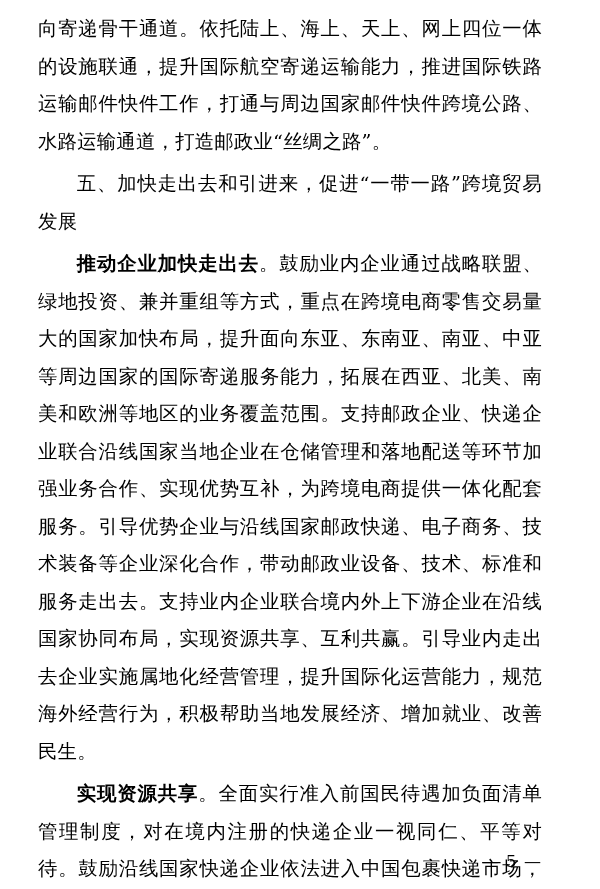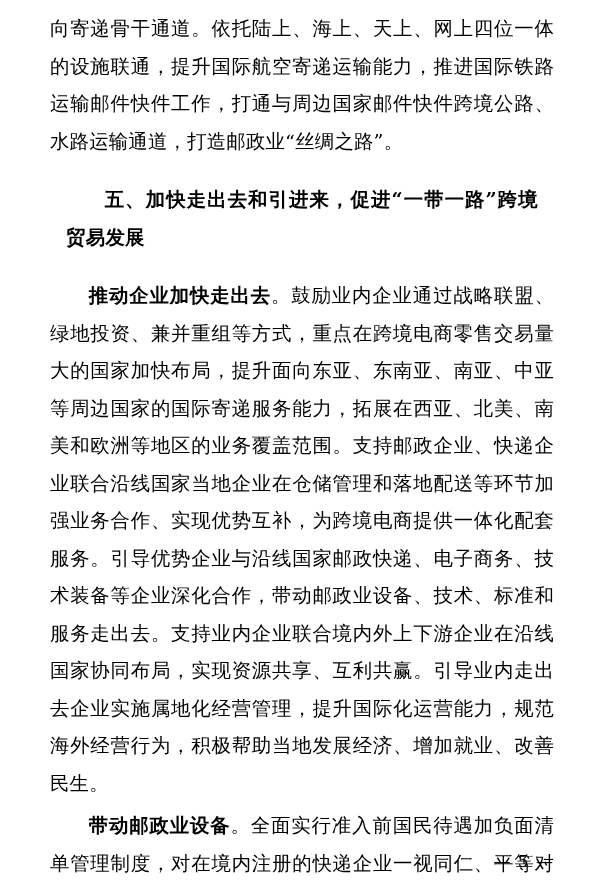--- a/index.html
+++ b/index.html
@@ -11,44 +11,44 @@
     width: 600px;
     height: 889px;
     font-family: "DejaVu Serif", "Liberation Serif", serif;
     color: #000000;
     position: relative;
     overflow: hidden;
   }
   .page {
     position: absolute;
     top: 0;
-    left: 16px;
+    left: 4px;
     width: 572px;
     height: 889px;
     box-sizing: border-box;
     padding: 10px 34px 0 34px;
   }
   .doc-body {
     font-size: 19.4px;
     line-height: 37.5px;
     text-align: justify;
     text-justify: inter-ideograph;
     letter-spacing: 0.2px;
   }
   p.para {
     margin: 0;
     text-indent: 2em;
   }
   p.para.noindent {
     text-indent: 0;
   }
   p.heading {
-    margin: 16px;
+    margin: 0;
     text-indent: 2em;
-    font-weight: bold;
+    font-weight: normal;
     letter-spacing: 0.3px;
   }
   .lead {
     font-weight: bold;
     margin-top: 25px;
   }
   .spacer-sm {
     height: 5px;
   }
   .footer {
@@ -72,18 +72,18 @@
     <div class="spacer-sm"></div>
 
     <p class="heading">五、加快走出去和引进来，促进“一带一路”跨境贸易发展</p>
 
     <div class="spacer-sm"></div>
 
     <p class="para"><span class="lead">推动企业加快走出去</span><span>。鼓励业内企业通过战略联盟、绿地投资、兼并重组等方式，重点在跨境电商零售交易量大的国家加快布局，提升面向东亚、东南亚、南亚、中亚等周边国家的国际寄递服务能力，拓展在西亚、北美、南美和欧洲等地区的业务覆盖范围。支持邮政企业、快递企业联合沿线国家当地企业在仓储管理和落地配送等环节加强业务合作、实现优势互补，为跨境电商提供一体化配套服务。引导优势企业与沿线国家邮政快递、电子商务、技术装备等企业深化合作，带动邮政业设备、技术、标准和服务走出去。支持业内企业联合境内外上下游企业在沿线国家协同布局，实现资源共享、互利共赢。引导业内走出去企业实施属地化经营管理，提升国际化运营能力，规范海外经营行为，积极帮助当地发展经济、增加就业、改善民生。</span></p>
 
     <div class="spacer-sm"></div>
 
-    <p class="para"><span class="lead">带动邮政业设备</span><span>。全面实行准入前国民待遇加负面清单管理制度，对在境内注册的快递企业一视同仁、平等对待。鼓励沿线国家快递企业依法进入中国包裹快递市场，带动更多商品进出口，支持实体经济发展，促进贸易双向平衡。在自由贸易区、跨</span></p>
+    <p class="para"><span class="lead">实现资源共享</span><span>。全面实行准入前国民待遇加负面清单管理制度，对在境内注册的快递企业一视同仁、平等对待。鼓励沿线国家快递企业依法进入中国包裹快递市场，带动更多商品进出口，支持实体经济发展，促进贸易双向平衡。在自由贸易区、跨</span></p>
 
   </div>
 
   <div class="footer">— 5 —</div>
 </div>
 
 </body></html>

